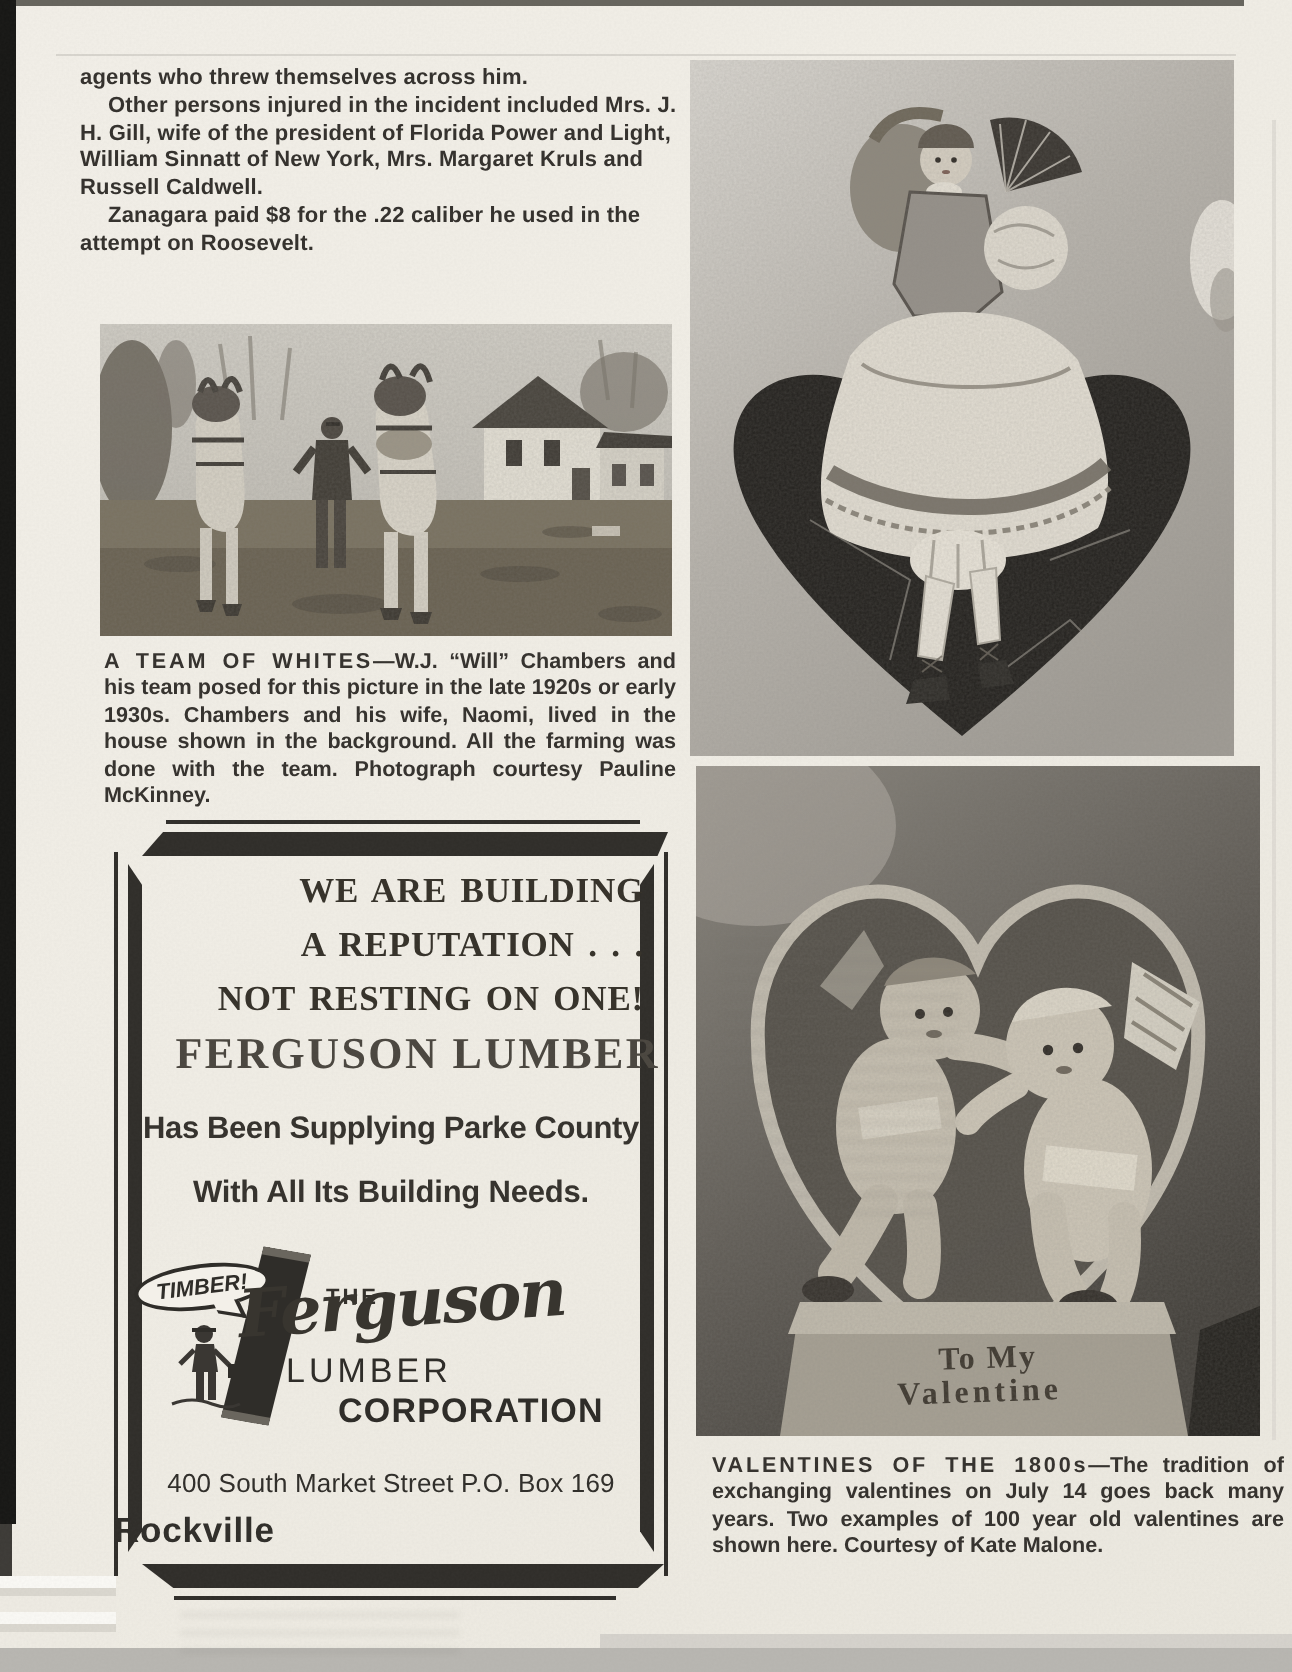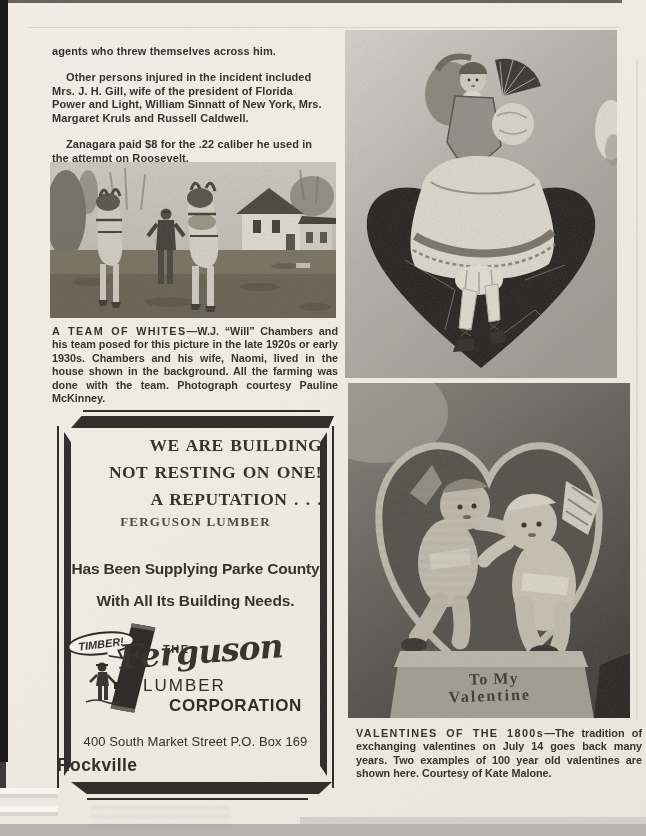--- a/index.html
+++ b/index.html
@@ -15,21 +15,21 @@
   .edge-left-low{position:absolute;left:0;top:762px;width:6px;height:74px;background:#3c3a36;}
   .edge-bands{position:absolute;left:0;top:788px;width:58px;height:48px;
     background:repeating-linear-gradient(180deg,#fbfaf6 0 6px,#dbd8d0 6px 10px,#efece4 10px 18px);}
   .edge-bottom{position:absolute;left:0;top:824px;width:646px;height:12px;background:#b9b7b2;}
   .edge-bottom2{position:absolute;left:300px;top:817px;width:346px;height:7px;background:#d6d3cd;}
   .edge-right-line{position:absolute;left:636px;top:60px;width:2px;height:660px;background:#dedbd4;opacity:.85;}
 
   
   .article{position:absolute;left:40px;top:33px;width:300px;
     font-size:11px;line-height:13.8px;font-weight:700;color:#33302c;letter-spacing:.1px;}
-  .article p{margin:12px;}
+  .article p{margin:0;}
   .article p.ind{text-indent:14px;}
 
   
   .handwriting{position:absolute;left:344px;top:24px;width:130px;
     font-family:"DejaVu Serif",serif;font-style:italic;font-weight:400;
     font-size:36px;color:#46443f;transform:rotate(-5deg) skewX(-10deg);letter-spacing:4px;}
   .pen-tick{position:absolute;left:349px;top:36px;width:2px;height:16px;background:#4a4843;transform:rotate(14deg);}
   .pen-dash{position:absolute;left:345px;top:116px;width:40px;height:2px;background:#5a5853;}
 
   
@@ -59,22 +59,22 @@
   .ad-bar-left{position:absolute;left:7px;top:22px;height:344px;width:7px;
     clip-path:polygon(0 0,100% 3%,100% 97%,0 100%);}
   .ad-bar-right{position:absolute;right:7px;top:22px;height:344px;width:7px;
     clip-path:polygon(0 3%,100% 0,100% 100%,0 97%);}
 
   .ad-headline{position:absolute;left:12px;right:12px;top:22px;text-align:right;
     font-family:"Liberation Serif",serif;font-weight:700;font-size:17.5px;line-height:27px;
     color:#353129;letter-spacing:.4px;word-spacing:2px;}
   .ad-body{position:absolute;left:4px;right:4px;top:104px;text-align:center;}
   .ad-body .b1{font-size:15.5px;font-weight:700;letter-spacing:-.2px;margin-bottom:15px;color:#34312c;}
-  .ad-body .b2{font-family:"Liberation Serif",serif;font-size:13px;font-weight:700;
-    letter-spacing:1.2px;color:#4a463f;margin-bottom:30px;}
+  .ad-body .b2{font-family:"Liberation Serif",serif;font-size:22px;font-weight:700;
+    letter-spacing:1.2px;color:#4a463f;margin-bottom:16px;text-align:right;}
   .ad-body .b3{font-size:15.5px;font-weight:700;letter-spacing:-.2px;margin-bottom:14px;color:#34312c;}
   .ad-body .b4{font-size:15.5px;font-weight:700;letter-spacing:-.1px;color:#34312c;}
 
   .logo-bubble{position:absolute;left:10px;top:222px;padding:4px 9px 3px;
     border:2px solid #2f2d29;border-radius:50%;background:#f3f0e9;
     font-style:italic;font-weight:700;font-size:11px;transform:rotate(-7deg);color:#2f2d29;z-index:3;}
   .logo-bubble:after{content:"";position:absolute;left:38px;bottom:-7px;width:10px;height:8px;
     background:#f3f0e9;border:2px solid #2f2d29;border-top:none;border-left:none;
     transform:skewX(35deg) rotate(20deg);}
   .logo-jack{position:absolute;left:28px;top:250px;z-index:2;}
@@ -350,22 +350,22 @@
     <div class="ad-bar-top ink"></div>
     <div class="ad-line-left ink"></div>
     <div class="ad-line-right ink"></div>
     <div class="ad-bar-left ink"></div>
     <div class="ad-bar-right ink"></div>
     <div class="ad-bar-bottom ink"></div>
     <div class="ad-line-bottom ink"></div>
 
     <div class="ad-headline">
       <div>WE ARE BUILDING</div>
+      <div>A REPUTATION . . .</div>
       <div>NOT RESTING ON ONE!</div>
-      <div>A REPUTATION . . .</div>
     </div>
 
     <div class="ad-body">
       <div class="b2">FERGUSON LUMBER</div>
       <div class="b3">Has Been Supplying Parke County</div>
       <div class="b4">With All Its Building Needs.</div>
     </div>
 
     <div class="logo-bubble">TIMBER!</div>
     <div class="logo-jack">

